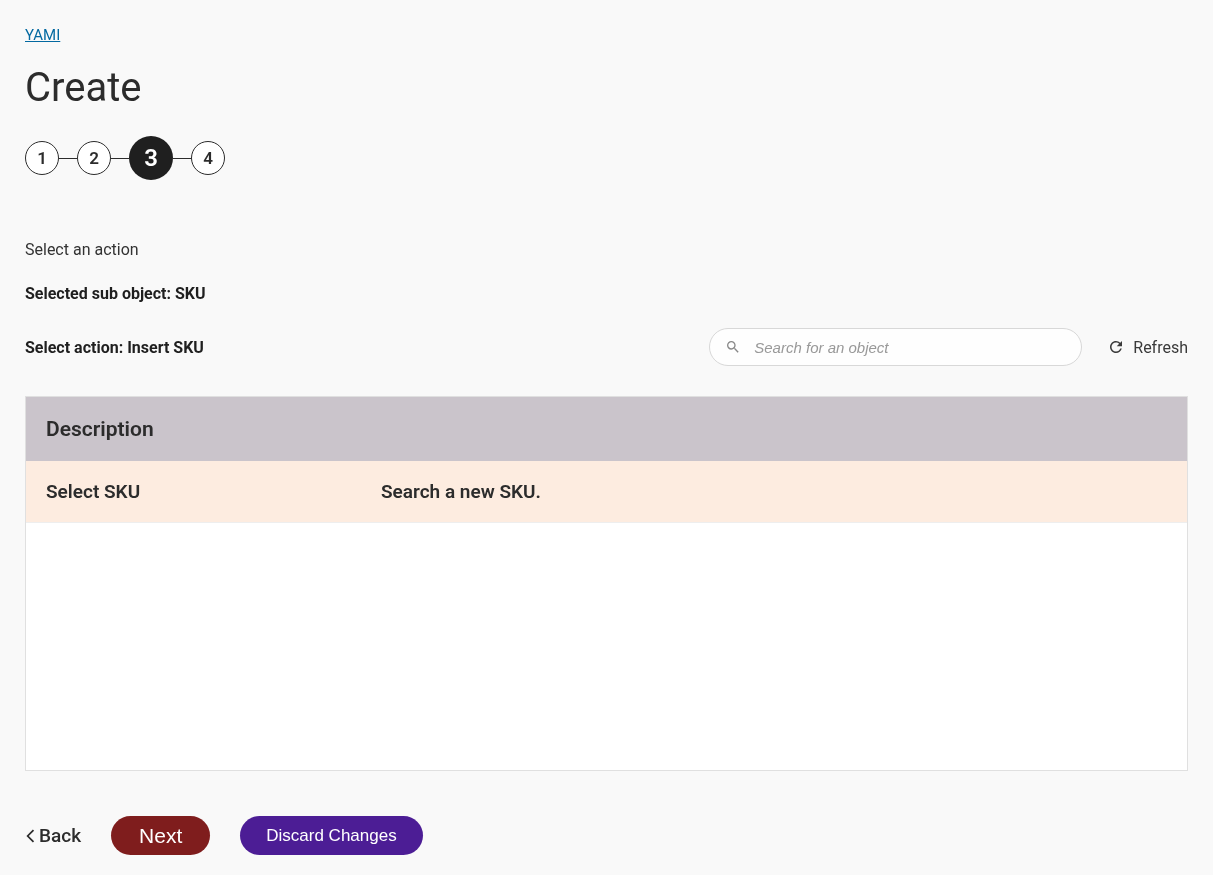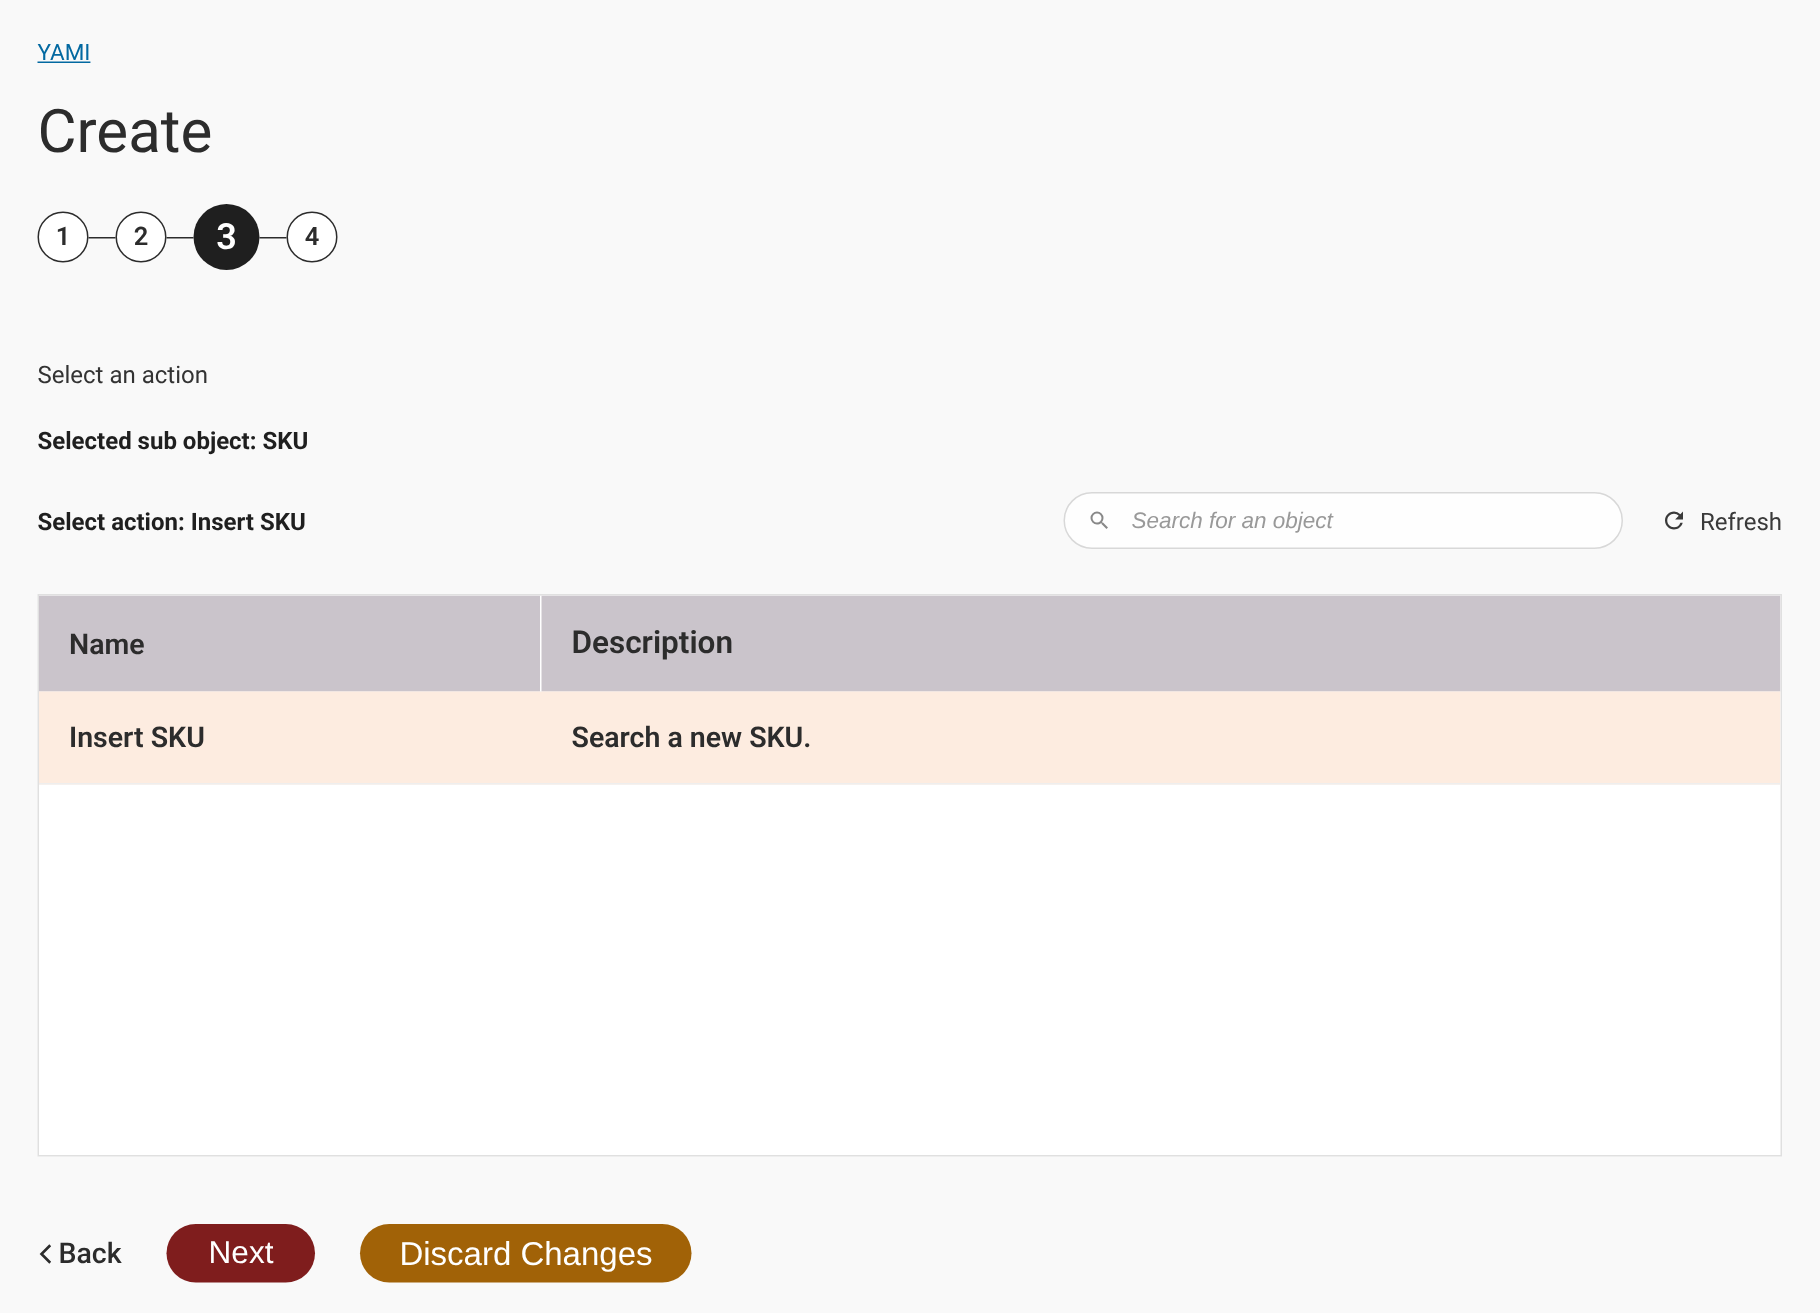--- a/index.html
+++ b/index.html
@@ -209,27 +209,27 @@
       color: #fff;
       border: none;
       border-radius: 20px;
       height: 39px;
       padding: 0 28px;
       font-size: 21px;
       font-weight: 500;
       cursor: pointer;
     }
     .btn-secondary {
-      background: #a16207;
+      background: #4c1d95;
       color: #fff;
       border: none;
       border-radius: 20px;
       height: 39px;
       padding: 0 26px;
-      font-size: 22px;
+      font-size: 17px;
       font-weight: 500;
       cursor: pointer;
     }
   </style>
 </head>
 <body>
 
 
 
 <a class="breadcrumb-link">YAMI</a>
@@ -263,25 +263,24 @@
       <svg class="refresh-icon-svg" viewBox="0 0 24 24">
         <path d="M17.65 6.35A7.958 7.958 0 0 0 12 4c-4.42 0-7.99 3.58-7.99 8s3.57 8 7.99 8c3.73 0 6.84-2.55 7.73-6h-2.08A5.99 5.99 0 0 1 12 18c-3.31 0-6-2.69-6-6s2.69-6 6-6c1.66 0 3.14.69 4.22 1.78L13 11h7V4l-2.35 2.35z"></path>
       </svg>
       <span class="refresh-label">Refresh</span>
     </div>
   </div>
 </div>
 
 <div class="table-container">
   <div class="table-header">
-    <div class="th-name">Name</div>
     <div class="th-desc">Description</div>
   </div>
   <div class="table-row">
-    <div class="td-name">Insert SKU</div>
+    <div class="td-name">Select SKU</div>
     <div class="td-desc">Search a new SKU.</div>
   </div>
 </div>
 
 <div class="footer-actions">
   <div class="back-link">
     <svg class="chevron-left-svg" viewBox="0 0 8 12">
       <path d="M7 1 L2 6 L7 11" stroke="#2c2c2c" stroke-width="1.5" fill="none"></path>
     </svg>
     <span>Back</span>

